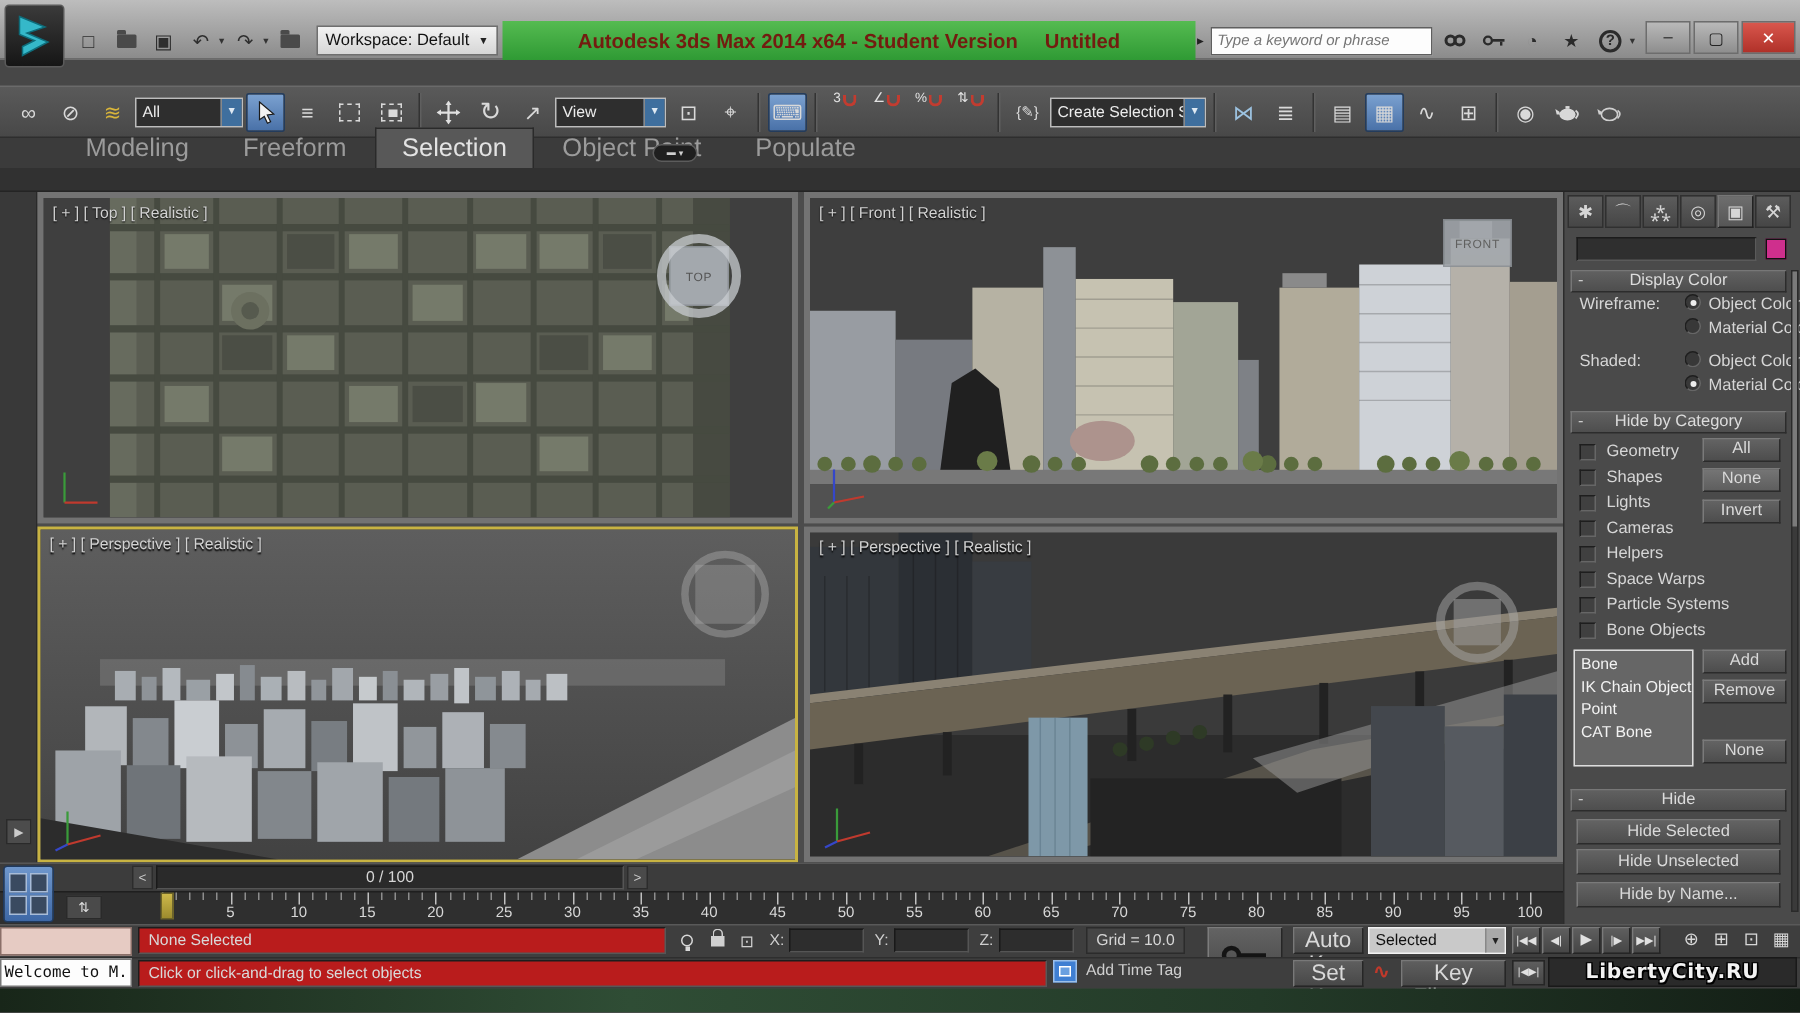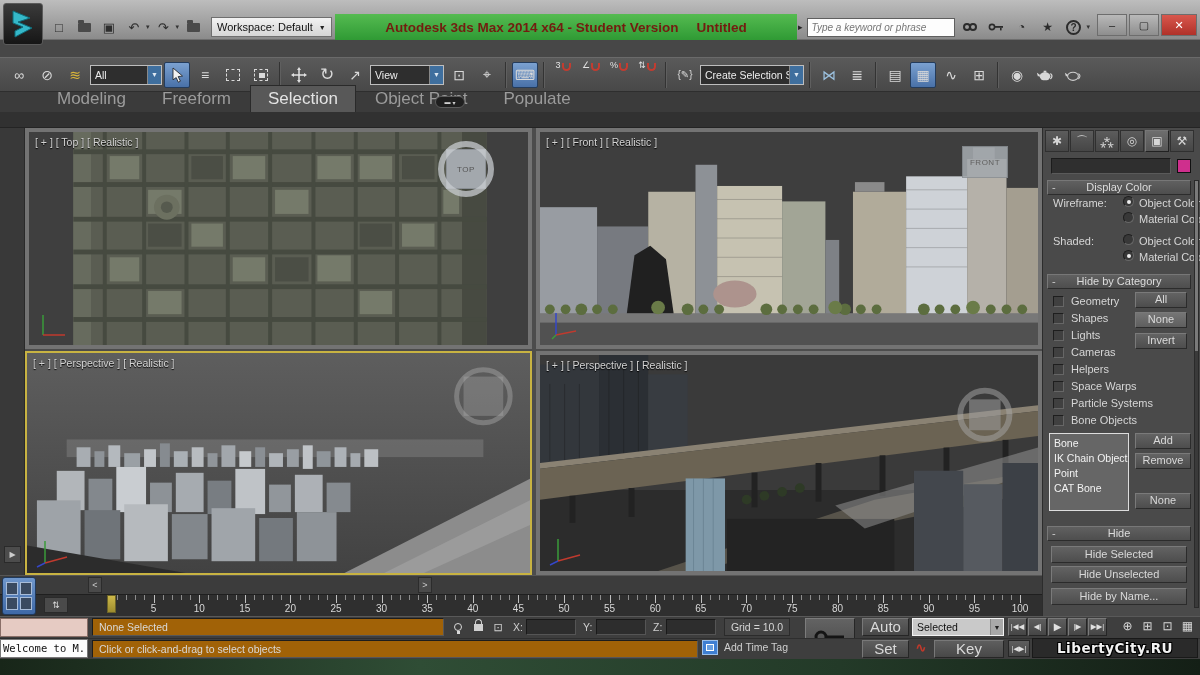--- a/index.html
+++ b/index.html
@@ -102,21 +102,21 @@
   #minicurve{position:absolute;left:44px;top:597px;width:24px;height:16px;background:#4a4a4a;border:1px solid #2a2a2a;display:flex;align-items:center;justify-content:center;color:#ddd;font-size:9px}
   #ruler{position:absolute;left:108px;top:594px;width:912px;height:22px}
   .tick{position:absolute;top:1px;width:1px;height:5px;background:#8d8d8d}
   .tick.major{height:8px;background:#c0c0c0}
   .tick-label{position:absolute;top:9px;transform:translateX(-50%);font-size:10px;color:#d8d8d8}
   #time-slider{position:absolute;left:-1px;top:1px;width:9px;height:18px;background:linear-gradient(#cdb84a,#9d8c2e);border:1px solid #6d6428;z-index:5}
   #rowC{position:absolute;left:0;top:616px;width:1200px;height:22px;background:#3e3e3e;border-top:1px solid #595959}
   #rowD{position:absolute;left:0;top:638px;width:1200px;height:21px;background:#3e3e3e;border-top:1px solid #2e2e2e}
   #listener-pink{position:absolute;left:0;top:618px;width:88px;height:19px;background:#e6cbc3;border:1px solid #8a6f68}
   #listener-white{position:absolute;left:0;top:639px;width:88px;height:19px;background:#fdfdfd;border:1px solid #777;color:#111;font-family:"DejaVu Sans Mono",monospace;font-size:10.5px;line-height:17px;padding-left:2px;white-space:nowrap;overflow:hidden}
-  .sfield{position:absolute;background:#a16207;border:1px solid;border-color:#1d1d1d #575757 #575757 #1d1d1d;color:#d9d9d9;font-size:10.5px;line-height:16px;padding-left:6px}
+  .sfield{position:absolute;background:#b91c1c;border:1px solid;border-color:#1d1d1d #575757 #575757 #1d1d1d;color:#d9d9d9;font-size:10.5px;line-height:16px;padding-left:6px}
   .sicon2{position:absolute;width:16px;height:16px;display:flex;align-items:center;justify-content:center;color:#d0d0d0;font-size:11px}
   .coord-label{position:absolute;color:#cfcfcf;font-size:10.5px}
   .cinput{position:absolute;height:16px;background:#2d2d2d;border:1px solid;border-color:#191919 #555 #555 #191919;color:#ddd;font-size:10px;padding:0 3px;font-family:"Liberation Sans",sans-serif}
   #grid-box{position:absolute;left:724px;top:618px;width:66px;height:18px;background:#454545;border:1px solid #2b2b2b;color:#d6d6d6;text-align:center;line-height:16px;font-size:10.5px}
   #key-btn{position:absolute;left:805px;top:618px;width:50px;height:38px;background:linear-gradient(#636363,#474747);border:1px solid;border-color:#7c7c7c #262626 #262626 #7c7c7c;display:flex;align-items:center;justify-content:center}
   .kbtn{position:absolute;height:18px;background:linear-gradient(#5e5e5e,#484848);border:1px solid;border-color:#787878 #262626 #262626 #787878;color:#d9d9d9;font-size:15px;text-align:center;line-height:16px}
   #sel-combo{position:absolute;left:912px;top:618px;width:92px;height:18px;background:#c9c9c9;border:1px solid #f2f2f2;color:#111;display:flex;align-items:center;justify-content:space-between;font-size:10.5px;padding-left:4px}
   #sel-combo .arr{width:13px;height:100%;background:#a9a9a9;border-left:1px solid #888;font-size:7px;display:flex;align-items:center;justify-content:center;color:#222}
   .pb{position:absolute;top:618px;width:19px;height:18px;background:linear-gradient(#5e5e5e,#464646);border:1px solid;border-color:#7a7a7a #252525 #252525 #7a7a7a;color:#e0e0e0;font-size:7.5px;text-align:center;line-height:16px;white-space:nowrap;overflow:hidden}
   .nv{position:absolute;top:618px;width:19px;height:18px;color:#d6d6d6;font-size:12px;text-align:center;line-height:17px}
@@ -356,21 +356,21 @@
           <rect x="165" y="25" width="32" height="24"></rect>
             <rect x="250" y="130" width="34" height="25"></rect>
             <rect x="379" y="25" width="33" height="24"></rect>
             <rect x="121" y="95" width="34" height="24"></rect>
             <rect x="336" y="95" width="33" height="24"></rect>
         </g>
         <circle cx="140" cy="78" r="13" fill="#6c7060"></circle>
           <circle cx="140" cy="78" r="6" fill="#565a4e"></circle>
       </svg>
       <div class="vp-label">[ + ] [ Top ] [ Realistic ]</div>
-      <div class="vcube" style="right:28px;top:7px;width:68px;height:60px">
+      <div class="vcube" style="right:28px;top:22px;width:68px;height:60px">
         <span class="ring" style="width:56px;height:56px"></span>
         <span class="face" style="width:40px;height:40px">TOP</span>
       </div>
       <svg class="axis" width="36" height="32">
         <line x1="8" y1="26" x2="8" y2="6" stroke="#3a9b3a" stroke-width="1.5"></line>
           <line x1="8" y1="26" x2="30" y2="26" stroke="#c03a2e" stroke-width="1.5"></line>
       </svg>
     </div>
 
     <div class="viewport" style="left:511px;top:0;width:506px;height:221px">
@@ -653,20 +653,21 @@
   </div>
 
   <div id="rowA"></div>
   <div id="layout-btn">
       <span></span>
       <span></span>
       <span></span>
       <span></span>
     </div>
   <div class="track-arrow" style="left:88px">&lt;</div>
+  <div id="frame-track">0 / 100</div>
   <div class="track-arrow" style="left:418px">&gt;</div>
 
   <div id="rowB"></div>
   <div id="minicurve">⇅</div>
   <div id="ruler">
     <div id="time-slider"></div>
   <div class="tick major" style="left: 0%;"></div>
       <div class="tick" style="left: 1%;"></div>
       <div class="tick" style="left: 2%;"></div>
       <div class="tick" style="left: 3%;"></div>

